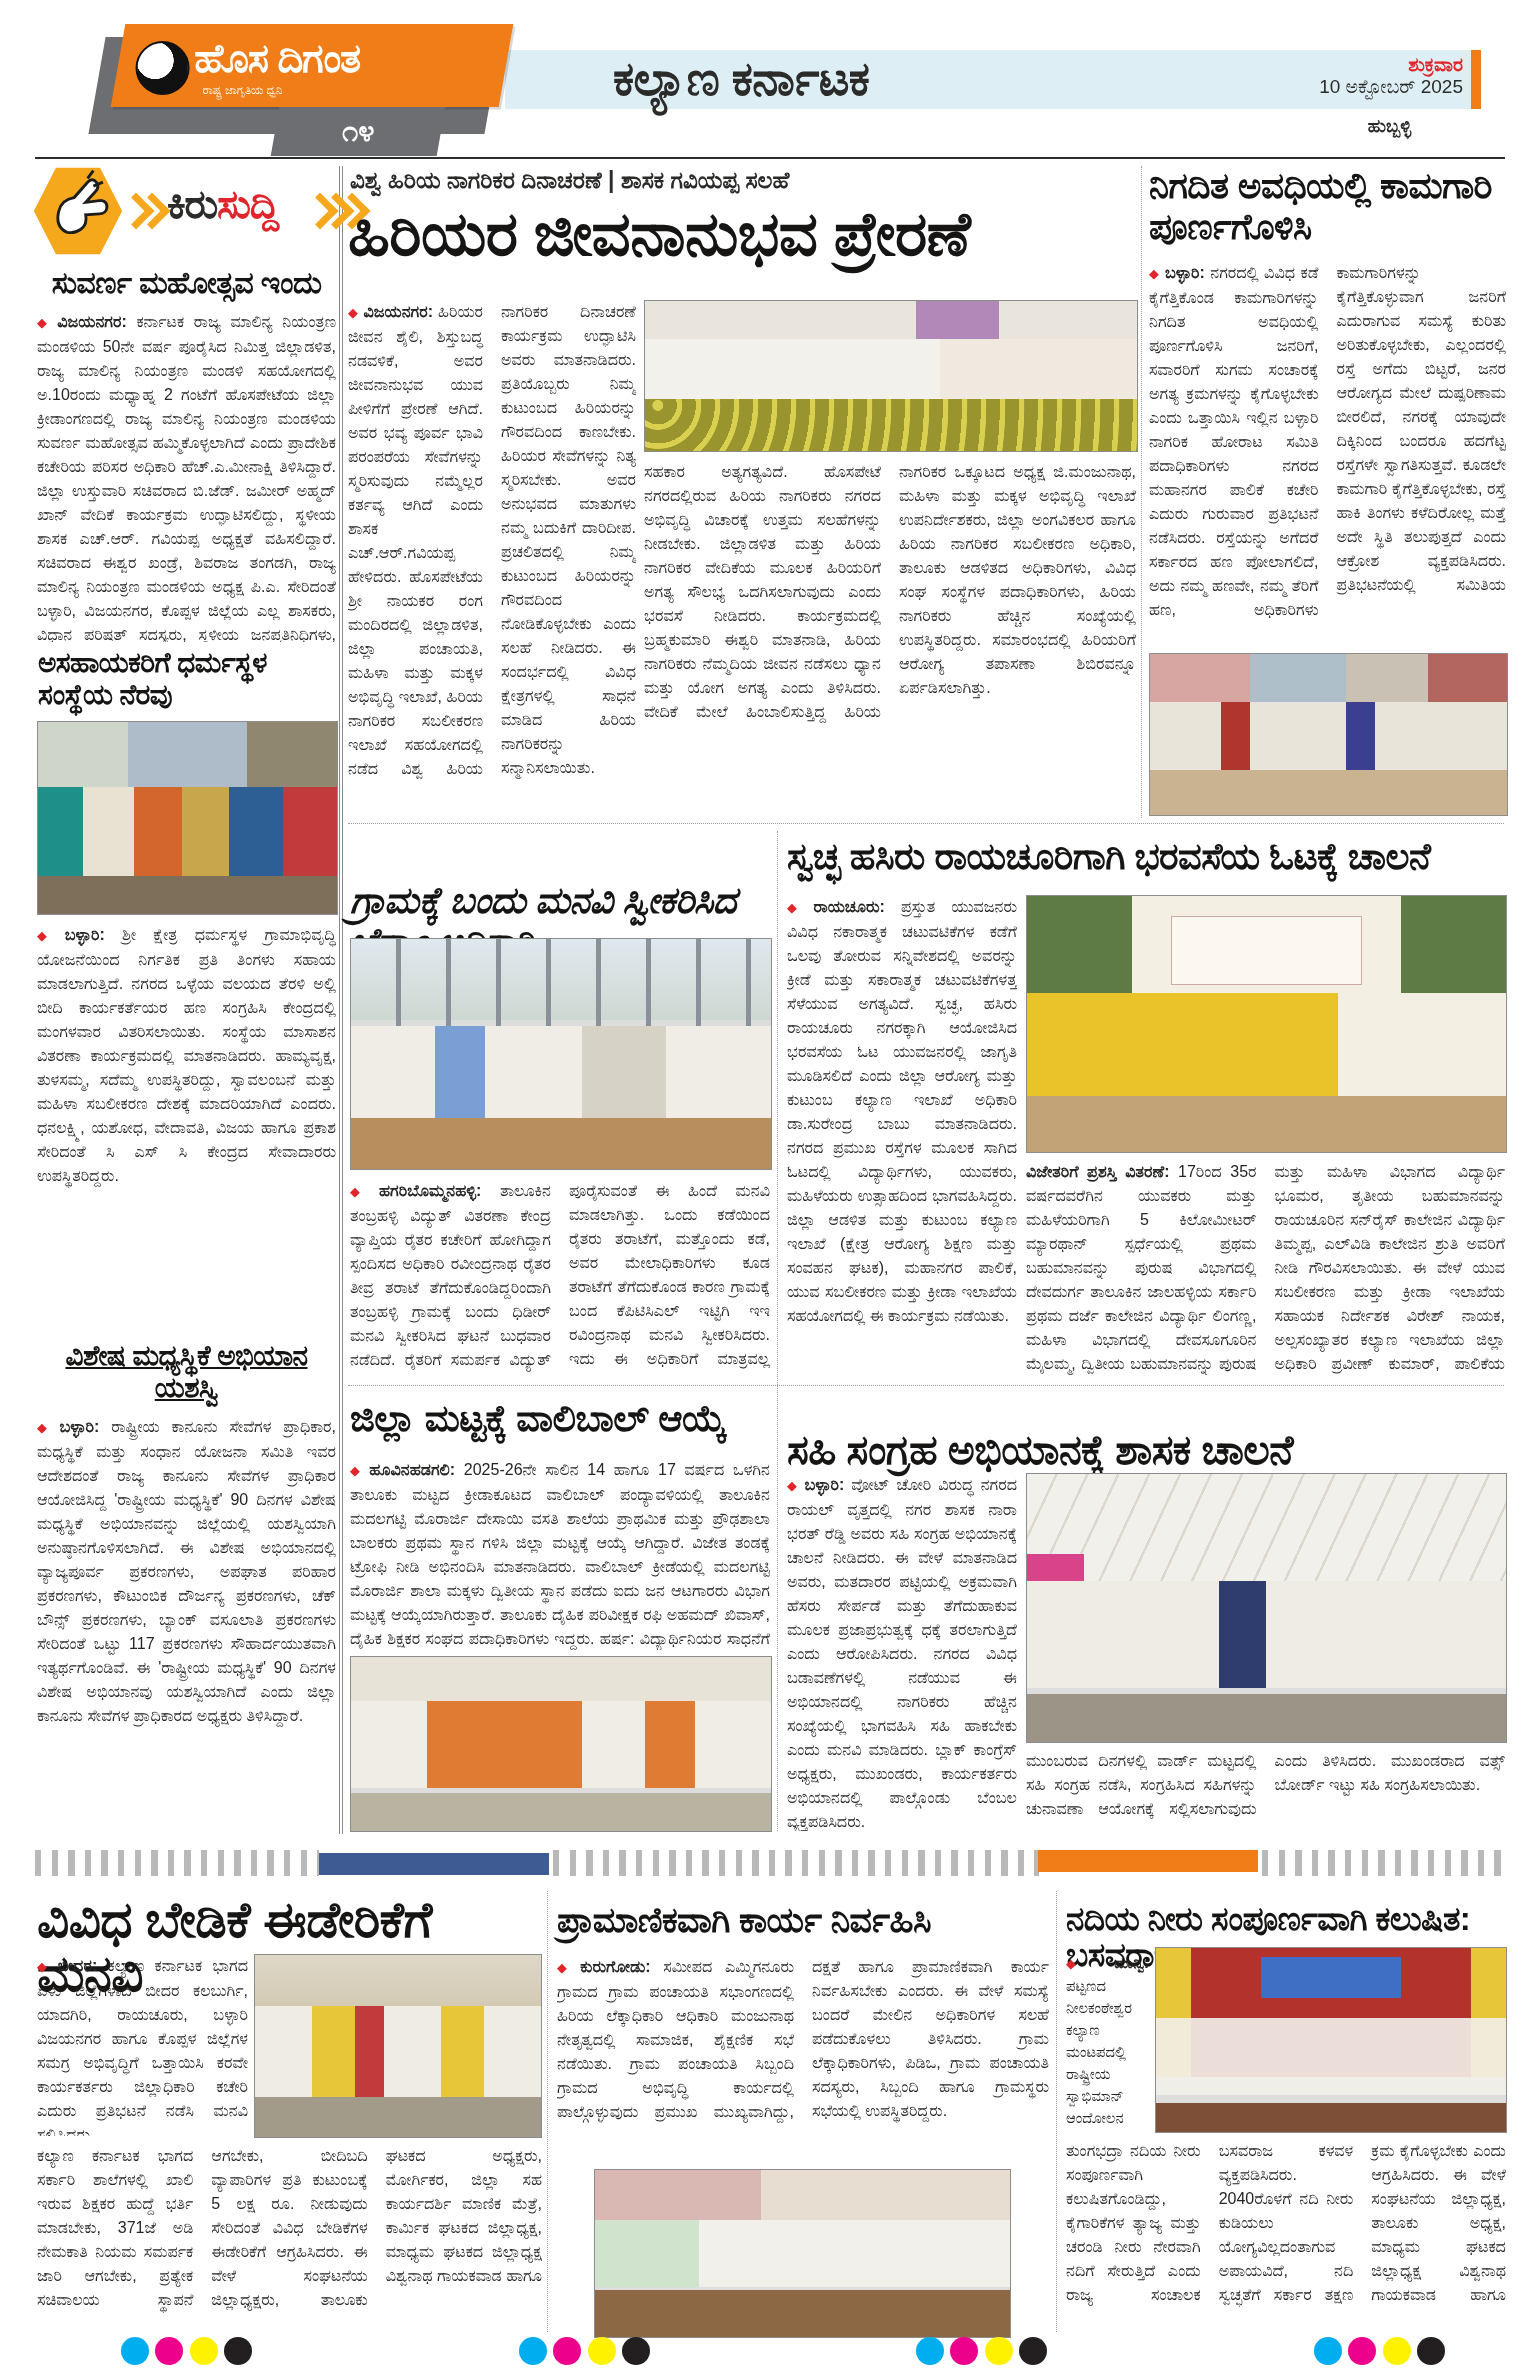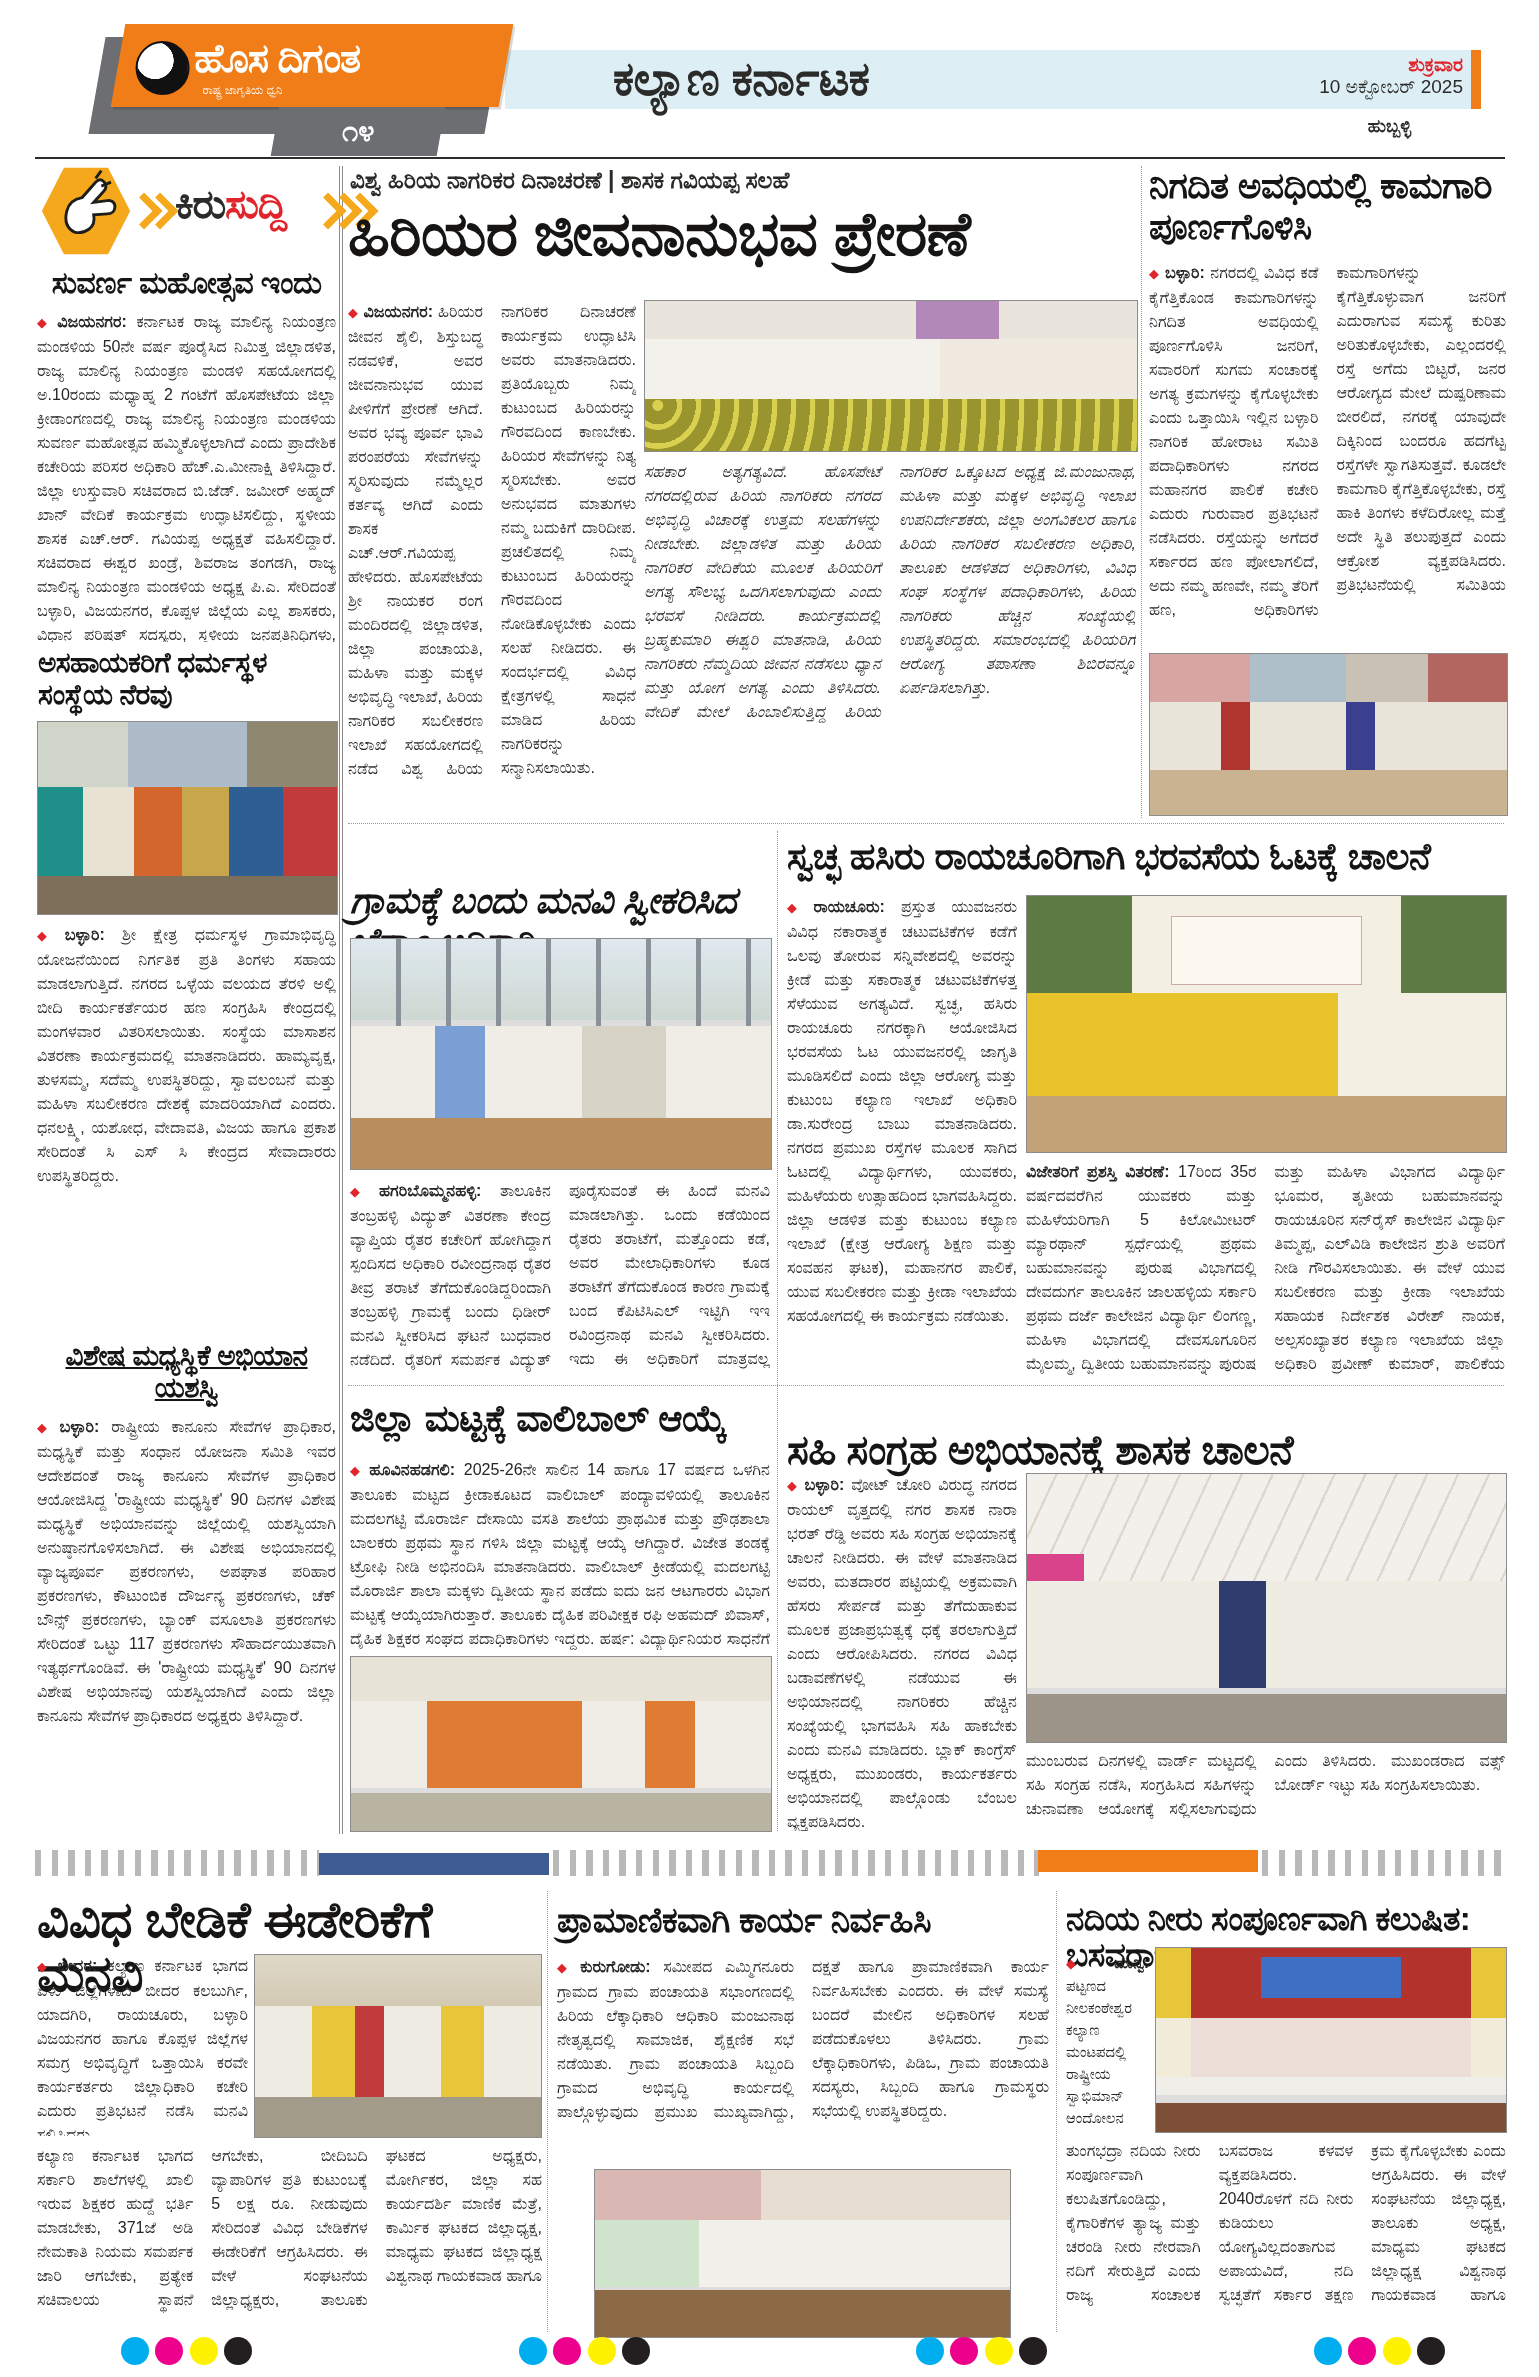--- a/index.html
+++ b/index.html
@@ -50,21 +50,21 @@
     </div>
     <div class="abs" style="left:35px;top:157px;width:1470px;height:1.9px;background:#2b2b29;"></div>
   </div>
 
   <div class="abs vrule-dbl" style="left:339px;top:166px;height:1668px;"></div>
   <div class="abs vrule-dot" style="left:1141px;top:166px;height:652px;"></div>
   <div class="abs vrule-dot" style="left:777px;top:831px;height:1000px;"></div>
   <div class="abs hrule-dot" style="left:348px;top:823px;width:1156px;"></div>
   <div class="abs hrule-dot" style="left:348px;top:1385px;width:1156px;"></div>
 
-  <div class="abs" style="left:38px;top:163px;width:300px;height:96px;">
+  <div class="abs" style="left:30px;top:163px;width:300px;height:96px;">
     <svg width="96" height="96" viewBox="0 0 100 100" style="position:absolute;left:0;top:0;">
       <polygon points="27,5 73,5 96,50 73,95 27,95 4,50" fill="#f6a81c"></polygon>
       <path d="M38 72 q-12 -6 -8 -22 q3 -12 16 -14 l14 -16 q5 -5 9 0 q4 5 -1 10 l-10 11 l16 -2 q7 1 6 8 q-1 6 -8 6 l-14 1 q2 10 -5 15 q-7 5 -15 3 z" fill="#fff" stroke="#1d1d1b" stroke-width="3"></path>
       <path d="M60 16 l6 -8 M66 24 l10 -4" stroke="#1d1d1b" stroke-width="3" fill="none"></path>
     </svg>
     <span class="chev" style="position:absolute;left:102px;top:35px;"></span>
     <span class="chev" style="position:absolute;left:118px;top:35px;"></span>
     <span class="abs" style="left:137px;top:19px;font-size:40px;font-weight:bold;letter-spacing:-1.3px;">
       <span style="color:#2b2b29;">ಕಿರು</span><span style="color:#e0262c;">ಸುದ್ದಿ</span>
     </span>
@@ -100,21 +100,21 @@
   <div class="abs hl" style="left:348px;top:202px;width:789px;font-size:61px;">ಹಿರಿಯರ ಜೀವನಾನುಭವ ಪ್ರೇರಣೆ</div>
   <div class="abs body-txt cols2" style="left:348px;top:300px;width:288px;height:511px;overflow:hidden;">
     <span class="diamond">◆</span><span class="dl">ವಿಜಯನಗರ:</span>
     <span>ಹಿರಿಯರ ಜೀವನ ಶೈಲಿ, ಶಿಸ್ತುಬದ್ಧ ನಡವಳಿಕೆ, ಅವರ ಜೀವನಾನುಭವ ಯುವ ಪೀಳಿಗೆಗೆ ಪ್ರೇರಣೆ ಆಗಿದೆ. ಅವರ ಭವ್ಯ ಪೂರ್ವ ಭಾವಿ ಪರಂಪರೆಯ ಸೇವೆಗಳನ್ನು ಸ್ಮರಿಸುವುದು ನಮ್ಮೆಲ್ಲರ ಕರ್ತವ್ಯ ಆಗಿದೆ ಎಂದು ಶಾಸಕ ಎಚ್.ಆರ್.ಗವಿಯಪ್ಪ ಹೇಳಿದರು. ಹೊಸಪೇಟೆಯ ಶ್ರೀ ನಾಯಕರ ರಂಗ ಮಂದಿರದಲ್ಲಿ ಜಿಲ್ಲಾಡಳಿತ, ಜಿಲ್ಲಾ ಪಂಚಾಯತಿ, ಮಹಿಳಾ ಮತ್ತು ಮಕ್ಕಳ ಅಭಿವೃದ್ಧಿ ಇಲಾಖೆ, ಹಿರಿಯ ನಾಗರಿಕರ ಸಬಲೀಕರಣ ಇಲಾಖೆ ಸಹಯೋಗದಲ್ಲಿ ನಡೆದ ವಿಶ್ವ ಹಿರಿಯ ನಾಗರಿಕರ ದಿನಾಚರಣೆ ಕಾರ್ಯಕ್ರಮ ಉದ್ಘಾಟಿಸಿ ಅವರು ಮಾತನಾಡಿದರು. ಪ್ರತಿಯೊಬ್ಬರು ನಿಮ್ಮ ಕುಟುಂಬದ ಹಿರಿಯರನ್ನು ಗೌರವದಿಂದ ಕಾಣಬೇಕು. ಹಿರಿಯರ ಸೇವೆಗಳನ್ನು ನಿತ್ಯ ಸ್ಮರಿಸಬೇಕು. ಅವರ ಅನುಭವದ ಮಾತುಗಳು ನಮ್ಮ ಬದುಕಿಗೆ ದಾರಿದೀಪ. ಪ್ರಚಲಿತದಲ್ಲಿ ನಿಮ್ಮ ಕುಟುಂಬದ ಹಿರಿಯರನ್ನು ಗೌರವದಿಂದ ನೋಡಿಕೊಳ್ಳಬೇಕು ಎಂದು ಸಲಹೆ ನೀಡಿದರು. ಈ ಸಂದರ್ಭದಲ್ಲಿ ವಿವಿಧ ಕ್ಷೇತ್ರಗಳಲ್ಲಿ ಸಾಧನೆ ಮಾಡಿದ ಹಿರಿಯ ನಾಗರಿಕರನ್ನು ಸನ್ಮಾನಿಸಲಾಯಿತು.</span>
   </div>
   <div class="ph" style="left:644px;top:300px;width:492px;height:150px;">
     <div class="band" style="top:0;height:40%;background:linear-gradient(90deg,#e9e4dc 0 55%,#b288b8 55% 72%,#e9e4dc 72% 100%);"></div>
     <div class="band heads" style="top:25%;height:45%;background:linear-gradient(90deg,#f3f1ec 0 60%,#efe9df 60% 100%);"></div>
     <div class="band" style="bottom:0;height:35%;background:repeating-radial-gradient(circle at 12.8px 6.4px,#d8d04e 0 5.1px,#9a942e 5.8px 19px);"></div>
   </div>
-  <div class="abs body-txt cols2" style="left:644px;top:460px;width:492px;height:351px;overflow:hidden;font-style:italic;">
+  <div class="abs body-txt cols2" style="left:644px;top:460px;width:492px;height:351px;overflow:hidden;">
     <span>ಸಹಕಾರ ಅತ್ಯಗತ್ಯವಿದೆ. ಹೊಸಪೇಟೆ ನಗರದಲ್ಲಿರುವ ಹಿರಿಯ ನಾಗರಿಕರು ನಗರದ ಅಭಿವೃದ್ಧಿ ವಿಚಾರಕ್ಕೆ ಉತ್ತಮ ಸಲಹೆಗಳನ್ನು ನೀಡಬೇಕು. ಜಿಲ್ಲಾಡಳಿತ ಮತ್ತು ಹಿರಿಯ ನಾಗರಿಕರ ವೇದಿಕೆಯ ಮೂಲಕ ಹಿರಿಯರಿಗೆ ಅಗತ್ಯ ಸೌಲಭ್ಯ ಒದಗಿಸಲಾಗುವುದು ಎಂದು ಭರವಸೆ ನೀಡಿದರು. ಕಾರ್ಯಕ್ರಮದಲ್ಲಿ ಬ್ರಹ್ಮಕುಮಾರಿ ಈಶ್ವರಿ ಮಾತನಾಡಿ, ಹಿರಿಯ ನಾಗರಿಕರು ನೆಮ್ಮದಿಯ ಜೀವನ ನಡೆಸಲು ಧ್ಯಾನ ಮತ್ತು ಯೋಗ ಅಗತ್ಯ ಎಂದು ತಿಳಿಸಿದರು. ವೇದಿಕೆ ಮೇಲೆ ಹಿಂಬಾಲಿಸುತ್ತಿದ್ದ ಹಿರಿಯ ನಾಗರಿಕರ ಒಕ್ಕೂಟದ ಅಧ್ಯಕ್ಷ ಜಿ.ಮಂಜುನಾಥ, ಮಹಿಳಾ ಮತ್ತು ಮಕ್ಕಳ ಅಭಿವೃದ್ಧಿ ಇಲಾಖೆ ಉಪನಿರ್ದೇಶಕರು, ಜಿಲ್ಲಾ ಅಂಗವಿಕಲರ ಹಾಗೂ ಹಿರಿಯ ನಾಗರಿಕರ ಸಬಲೀಕರಣ ಅಧಿಕಾರಿ, ತಾಲೂಕು ಆಡಳಿತದ ಅಧಿಕಾರಿಗಳು, ವಿವಿಧ ಸಂಘ ಸಂಸ್ಥೆಗಳ ಪದಾಧಿಕಾರಿಗಳು, ಹಿರಿಯ ನಾಗರಿಕರು ಹೆಚ್ಚಿನ ಸಂಖ್ಯೆಯಲ್ಲಿ ಉಪಸ್ಥಿತರಿದ್ದರು. ಸಮಾರಂಭದಲ್ಲಿ ಹಿರಿಯರಿಗೆ ಆರೋಗ್ಯ ತಪಾಸಣಾ ಶಿಬಿರವನ್ನೂ ಏರ್ಪಡಿಸಲಾಗಿತ್ತು.</span>
   </div>
 
   <div class="abs hl" style="left:1149px;top:165px;width:358px;font-size:36px;line-height:1.15;">ನಿಗದಿತ ಅವಧಿಯಲ್ಲಿ ಕಾಮಗಾರಿ ಪೂರ್ಣಗೊಳಿಸಿ</div>
   <div class="abs body-txt cols2" style="left:1149px;top:261px;width:357px;height:383px;overflow:hidden;">
     <span class="diamond">◆</span><span class="dl">ಬಳ್ಳಾರಿ:</span>
     <span>ನಗರದಲ್ಲಿ ವಿವಿಧ ಕಡೆ ಕೈಗೆತ್ತಿಕೊಂಡ ಕಾಮಗಾರಿಗಳನ್ನು ನಿಗದಿತ ಅವಧಿಯಲ್ಲಿ ಪೂರ್ಣಗೊಳಿಸಿ ಜನರಿಗೆ, ಸವಾರರಿಗೆ ಸುಗಮ ಸಂಚಾರಕ್ಕೆ ಅಗತ್ಯ ಕ್ರಮಗಳನ್ನು ಕೈಗೊಳ್ಳಬೇಕು ಎಂದು ಒತ್ತಾಯಿಸಿ ಇಲ್ಲಿನ ಬಳ್ಳಾರಿ ನಾಗರಿಕ ಹೋರಾಟ ಸಮಿತಿ ಪದಾಧಿಕಾರಿಗಳು ನಗರದ ಮಹಾನಗರ ಪಾಲಿಕೆ ಕಚೇರಿ ಎದುರು ಗುರುವಾರ ಪ್ರತಿಭಟನೆ ನಡೆಸಿದರು. ರಸ್ತೆಯನ್ನು ಅಗೆದರೆ ಸರ್ಕಾರದ ಹಣ ಪೋಲಾಗಲಿದೆ, ಅದು ನಮ್ಮ ಹಣವೇ, ನಮ್ಮ ತೆರಿಗೆ ಹಣ, ಅಧಿಕಾರಿಗಳು ಕಾಮಗಾರಿಗಳನ್ನು ಕೈಗೆತ್ತಿಕೊಳ್ಳುವಾಗ ಜನರಿಗೆ ಎದುರಾಗುವ ಸಮಸ್ಯೆ ಕುರಿತು ಅರಿತುಕೊಳ್ಳಬೇಕು, ಎಲ್ಲಂದರಲ್ಲಿ ರಸ್ತೆ ಅಗೆದು ಬಿಟ್ಟರೆ, ಜನರ ಆರೋಗ್ಯದ ಮೇಲೆ ದುಷ್ಪರಿಣಾಮ ಬೀರಲಿದೆ, ನಗರಕ್ಕೆ ಯಾವುದೇ ದಿಕ್ಕಿನಿಂದ ಬಂದರೂ ಹದಗೆಟ್ಟ ರಸ್ತೆಗಳೇ ಸ್ವಾಗತಿಸುತ್ತವೆ. ಕೂಡಲೇ ಕಾಮಗಾರಿ ಕೈಗೆತ್ತಿಕೊಳ್ಳಬೇಕು, ರಸ್ತೆ ಹಾಕಿ ತಿಂಗಳು ಕಳೆದಿರೋಲ್ಲ ಮತ್ತೆ ಅದೇ ಸ್ಥಿತಿ ತಲುಪುತ್ತದೆ ಎಂದು ಆಕ್ರೋಶ ವ್ಯಕ್ತಪಡಿಸಿದರು. ಪ್ರತಿಭಟನೆಯಲ್ಲಿ ಸಮಿತಿಯ ವೀರೇಶ್, ಕೃಷ್ಣ, ಆಂಥೋನಿ ಇತರರಿದ್ದರು.</span>
   </div>
   <div class="ph" style="left:1149px;top:653px;width:357px;height:161px;">
     <div class="band" style="top:0;height:42%;background:linear-gradient(90deg,#d7a6a2 0 28%,#aebfc9 28% 55%,#c9c2b4 55% 78%,#b2665f 78% 100%);"></div>

